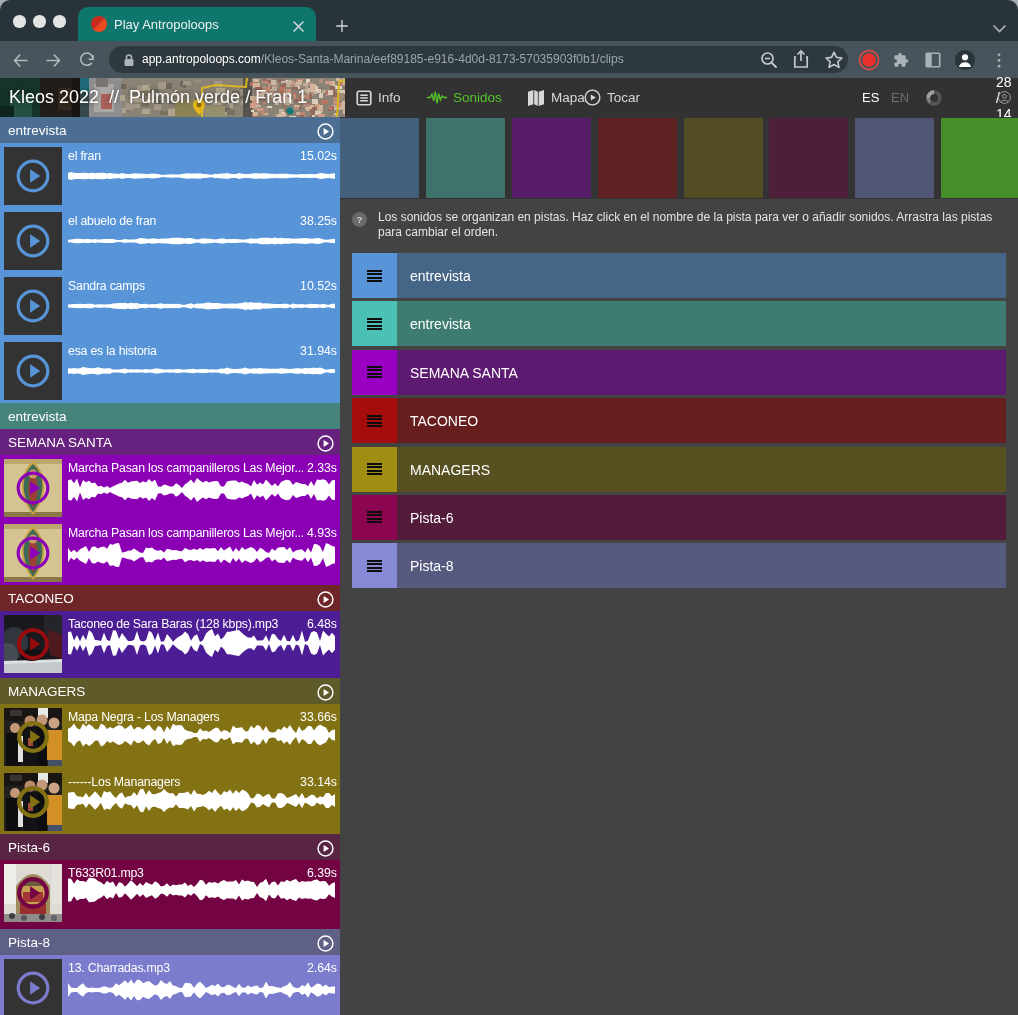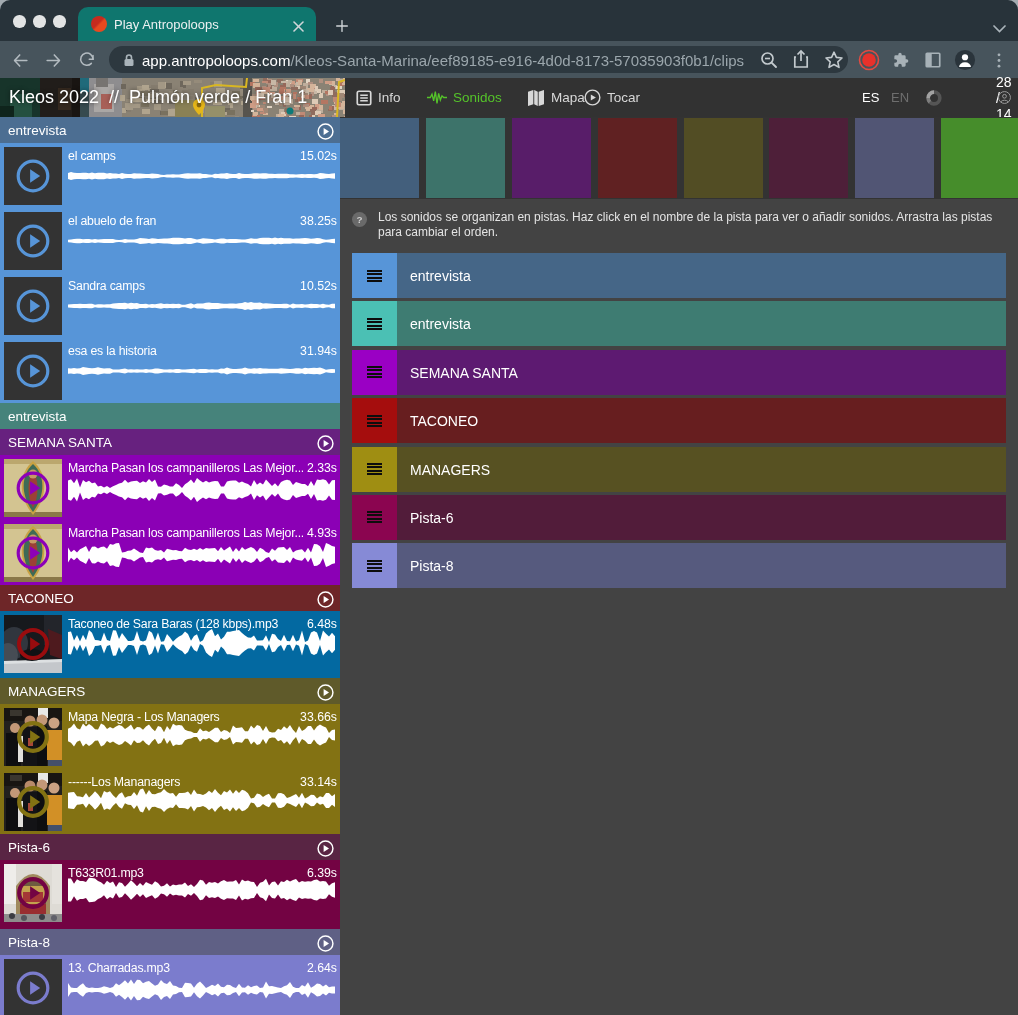--- a/index.html
+++ b/index.html
@@ -10,21 +10,21 @@
 #topcorner { position:absolute; left:0; top:0; width:100%; height:14px; background:#a3abb0; }
 #tabstrip { position:absolute; left:0; top:0; width:100%; height:41px; background:#28333a; border-radius:10px 10px 0 0; }
 .dot { position:absolute; top:15px; width:12.5px; height:12.5px; border-radius:50%; background:#e2e4e4; }
 #tab { position:absolute; left:78px; top:7px; width:238px; height:34px; background:#0f766e;
   border-radius:10px 10px 0 0; color:#fff; }
 #tab .ttl { position:absolute; left:36px; top:9.5px; font-size:13px; color:#ecf0f1; }
 #tabplus { position:absolute; left:336px; top:18px; }
 #tabchev { position:absolute; right:12px; top:19px; }
 #toolbar { position:absolute; left:0; top:41px; width:100%; height:37px; background:#47545c; }
 #pill { position:absolute; left:109px; top:5px; width:739px; height:27px; border-radius:13.5px; background:#2d383f; }
-#pill .url { position:absolute; left:33px; top:5.5px; font-size:15px; color:#fff; white-space:nowrap; }
+#pill .url { position:absolute; left:33px; top:5.5px; font-size:12px; color:#fff; white-space:nowrap; }
 #pill .url .path { color:#9ba6ac; }
 
 
 #appbar { position:absolute; left:0; top:78px; width:100%; height:39px; background:#323232; color:#d8d8d8; }
 #mapimg { position:absolute; left:0; top:0; width:345px; height:39px; }
 #maptext { position:absolute; left:9px; top:8.5px; font-size:18px; color:#fff; white-space:nowrap;
   text-shadow:0 0 4px rgba(0,0,0,.6); }
 .nav { position:absolute; top:0; height:39px; display:flex; align-items:center; gap:6px; font-size:13.5px; }
 .nav svg { display:block; }
 
@@ -530,21 +530,21 @@
             <path d="M8.6 6.6 L15.6 11 L8.6 15.4 Z" fill="#fff"></path>
           </svg></span></div>
 <div style="background:#5795d8">
 <div class="clip" style="height:65px">
           <div class="thumb" style="background:#333">
             <svg width="36" height="36" viewBox="0 0 36 36" style="position:absolute;left:50%;top:50%;transform:translate(-50%,-50%)">
               <circle cx="18.0" cy="18.0" r="14.8" fill="none" stroke="#5795d8" stroke-width="3.2"></circle>
               <path d="M15.12 11.16 L25.2 18.0 L15.12 24.839999999999996 Z" fill="#5795d8"></path>
             </svg>
           </div>
-          <div class="cname">el camps</div>
+          <div class="cname">el fran</div>
           <div class="cdur">15.02s</div>
           <div class="wv" style="top:26px">
             <svg width="267" height="14" viewBox="0 0 267 14">
               <path d="M0,4.0 L3,3.1 L6,3.8 L9,4.1 L12,4.0 L15,3.7 L18,3.8 L21,4.3 L24,3.6 L27,4.3 L30,3.7 L33,3.8 L36,3.8 L39,4.6 L42,4.1 L45,4.5 L48,4.6 L51,4.9 L54,4.1 L57,4.8 L60,4.9 L63,5.0 L66,4.2 L69,4.5 L72,4.5 L75,4.8 L78,5.1 L81,4.9 L84,4.5 L87,4.7 L90,4.9 L93,5.7 L96,6.0 L99,5.5 L102,5.5 L105,5.3 L108,5.4 L111,5.4 L114,4.9 L117,4.6 L120,4.3 L123,4.5 L126,4.6 L129,4.5 L132,4.3 L135,5.1 L138,5.1 L141,5.4 L144,5.7 L147,4.7 L150,4.9 L153,4.6 L156,4.6 L159,4.0 L162,4.7 L165,4.9 L168,5.0 L171,4.0 L174,4.7 L177,5.1 L180,5.0 L183,4.7 L186,4.3 L189,4.2 L192,4.6 L195,4.3 L198,4.3 L201,4.7 L204,4.8 L207,4.9 L210,4.7 L213,4.8 L216,4.7 L219,4.7 L222,5.3 L225,5.3 L228,5.6 L231,5.2 L234,5.1 L237,5.2 L240,5.0 L243,4.9 L246,5.3 L249,5.1 L252,4.1 L255,4.2 L258,4.7 L261,4.9 L264,4.6 L267,4.2 L267,9.8 L264,9.4 L261,9.1 L258,9.3 L255,9.8 L252,9.9 L249,8.9 L246,8.7 L243,9.1 L240,9.0 L237,8.8 L234,8.9 L231,8.8 L228,8.4 L225,8.7 L222,8.7 L219,9.3 L216,9.3 L213,9.2 L210,9.3 L207,9.1 L204,9.2 L201,9.3 L198,9.7 L195,9.7 L192,9.4 L189,9.8 L186,9.7 L183,9.3 L180,9.0 L177,8.9 L174,9.3 L171,10.0 L168,9.0 L165,9.1 L162,9.3 L159,10.0 L156,9.4 L153,9.4 L150,9.1 L147,9.3 L144,8.3 L141,8.6 L138,8.9 L135,8.9 L132,9.7 L129,9.5 L126,9.4 L123,9.5 L120,9.7 L117,9.4 L114,9.1 L111,8.6 L108,8.6 L105,8.7 L102,8.5 L99,8.5 L96,8.0 L93,8.3 L90,9.1 L87,9.3 L84,9.5 L81,9.1 L78,8.9 L75,9.2 L72,9.5 L69,9.5 L66,9.8 L63,9.0 L60,9.1 L57,9.2 L54,9.9 L51,9.1 L48,9.4 L45,9.5 L42,9.9 L39,9.4 L36,10.2 L33,10.2 L30,10.3 L27,9.7 L24,10.4 L21,9.7 L18,10.2 L15,10.3 L12,10.0 L9,9.9 L6,10.2 L3,10.9 L0,10.0 Z" fill="#fff"></path>
             </svg>
           </div>
         </div>
 <div class="clip" style="height:65px">
           <div class="thumb" style="background:#333">
             <svg width="36" height="36" viewBox="0 0 36 36" style="position:absolute;left:50%;top:50%;transform:translate(-50%,-50%)">
@@ -643,21 +643,21 @@
             <svg width="267" height="28" viewBox="0 0 267 28">
               <path d="M0,6.6 L3,11.3 L6,8.8 L9,11.6 L12,8.2 L15,6.8 L18,4.9 L21,11.0 L24,5.8 L27,5.6 L30,7.5 L33,6.1 L36,5.6 L39,7.7 L42,3.1 L45,3.8 L48,2.3 L51,1.9 L54,11.4 L57,11.1 L60,9.7 L63,9.6 L66,7.5 L69,9.6 L72,11.5 L75,12.0 L78,6.5 L81,7.3 L84,6.6 L87,9.0 L90,9.8 L93,9.1 L96,11.5 L99,7.7 L102,8.4 L105,9.2 L108,8.9 L111,10.1 L114,10.2 L117,6.7 L120,8.4 L123,9.1 L126,7.7 L129,9.0 L132,7.0 L135,8.8 L138,7.1 L141,7.5 L144,7.2 L147,7.0 L150,10.3 L153,5.9 L156,9.6 L159,7.4 L162,5.5 L165,11.0 L168,7.0 L171,10.6 L174,6.1 L177,8.7 L180,7.2 L183,6.0 L186,7.4 L189,11.1 L192,6.7 L195,8.3 L198,10.9 L201,12.0 L204,7.5 L207,9.8 L210,6.6 L213,6.2 L216,6.0 L219,8.9 L222,5.9 L225,11.6 L228,9.4 L231,8.8 L234,8.3 L237,11.6 L240,6.7 L243,11.4 L246,3.0 L249,3.3 L252,5.2 L255,10.9 L258,1.9 L261,3.3 L264,4.9 L267,5.8 L267,22.2 L264,23.1 L261,24.7 L258,26.1 L255,17.1 L252,22.8 L249,24.7 L246,25.0 L243,16.6 L240,21.3 L237,16.4 L234,19.7 L231,19.2 L228,18.6 L225,16.4 L222,22.1 L219,19.1 L216,22.0 L213,21.8 L210,21.4 L207,18.2 L204,20.5 L201,16.0 L198,17.1 L195,19.7 L192,21.3 L189,16.9 L186,20.6 L183,22.0 L180,20.8 L177,19.3 L174,21.9 L171,17.4 L168,21.0 L165,17.0 L162,22.5 L159,20.6 L156,18.4 L153,22.1 L150,17.7 L147,21.0 L144,20.8 L141,20.5 L138,20.9 L135,19.2 L132,21.0 L129,19.0 L126,20.3 L123,18.9 L120,19.6 L117,21.3 L114,17.8 L111,17.9 L108,19.1 L105,18.8 L102,19.6 L99,20.3 L96,16.5 L93,18.9 L90,18.2 L87,19.0 L84,21.4 L81,20.7 L78,21.5 L75,16.0 L72,16.5 L69,18.4 L66,20.5 L63,18.4 L60,18.3 L57,16.9 L54,16.6 L51,26.1 L48,25.7 L45,24.2 L42,24.9 L39,20.3 L36,22.4 L33,21.9 L30,20.5 L27,22.4 L24,22.2 L21,17.0 L18,23.1 L15,21.2 L12,19.8 L9,16.4 L6,19.2 L3,16.7 L0,21.4 Z" fill="#fff"></path>
             </svg>
           </div>
         </div>
 </div>
 <div class="shead" style="background:#6e2628">TACONEO<span class="hico"><svg width="17" height="17" viewBox="0 0 22 22">
             <circle cx="11" cy="11" r="9.6" fill="none" stroke="#fff" stroke-width="1.9"></circle>
             <path d="M8.6 6.6 L15.6 11 L8.6 15.4 Z" fill="#fff"></path>
           </svg></span></div>
-<div style="background:#0369a1;padding-bottom:2px">
+<div style="background:#4c1d95;padding-bottom:2px">
 <div class="clip" style="height:65px">
           <div class="thumb">
             <svg width="58" height="58" viewBox="0 0 58 58">
               <rect width="58" height="58" fill="#17191d"></rect>
               <ellipse cx="10" cy="28" rx="14" ry="16" fill="#31363e"></ellipse>
               <ellipse cx="4" cy="40" rx="10" ry="12" fill="#464c54"></ellipse>
               <rect x="40" y="0" width="18" height="30" fill="#23252b"></rect>
               <path d="M44 14 L58 20 L58 44 L46 40 Z" fill="#4e1a1e"></path>
               <rect x="0" y="46" width="58" height="12" fill="#c4c7cb"></rect>
               <path d="M0 46 L58 44 L58 47 L0 49 Z" fill="#dde0e2"></path>

